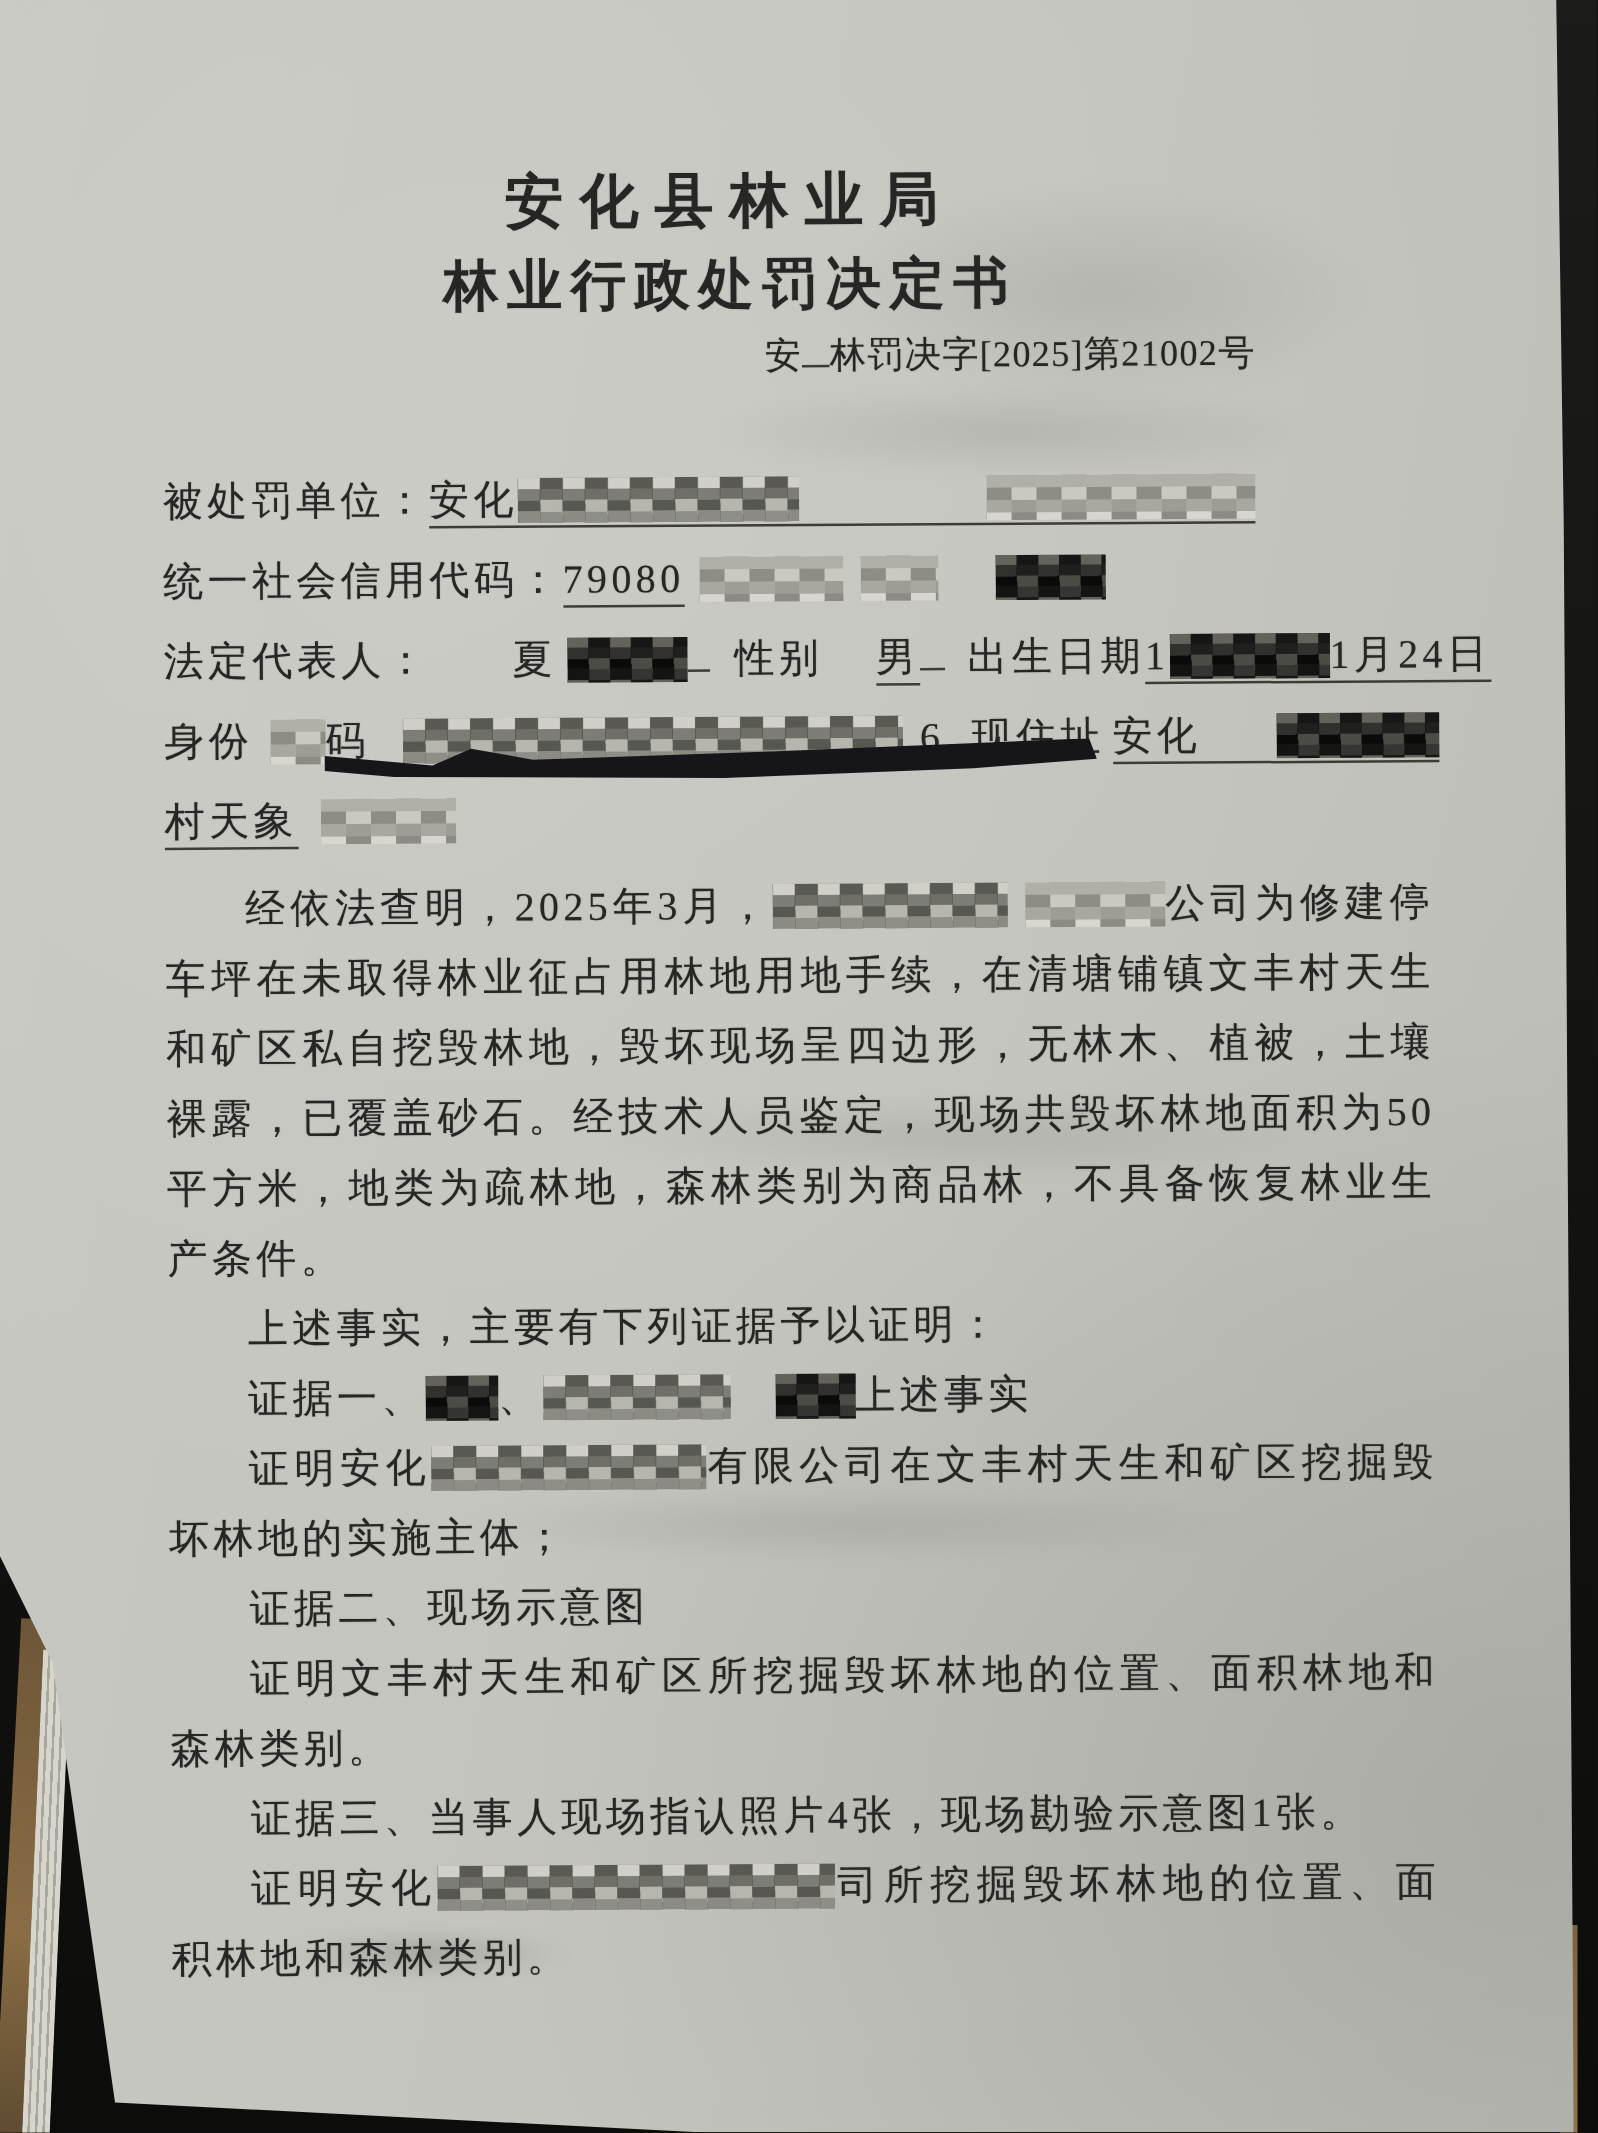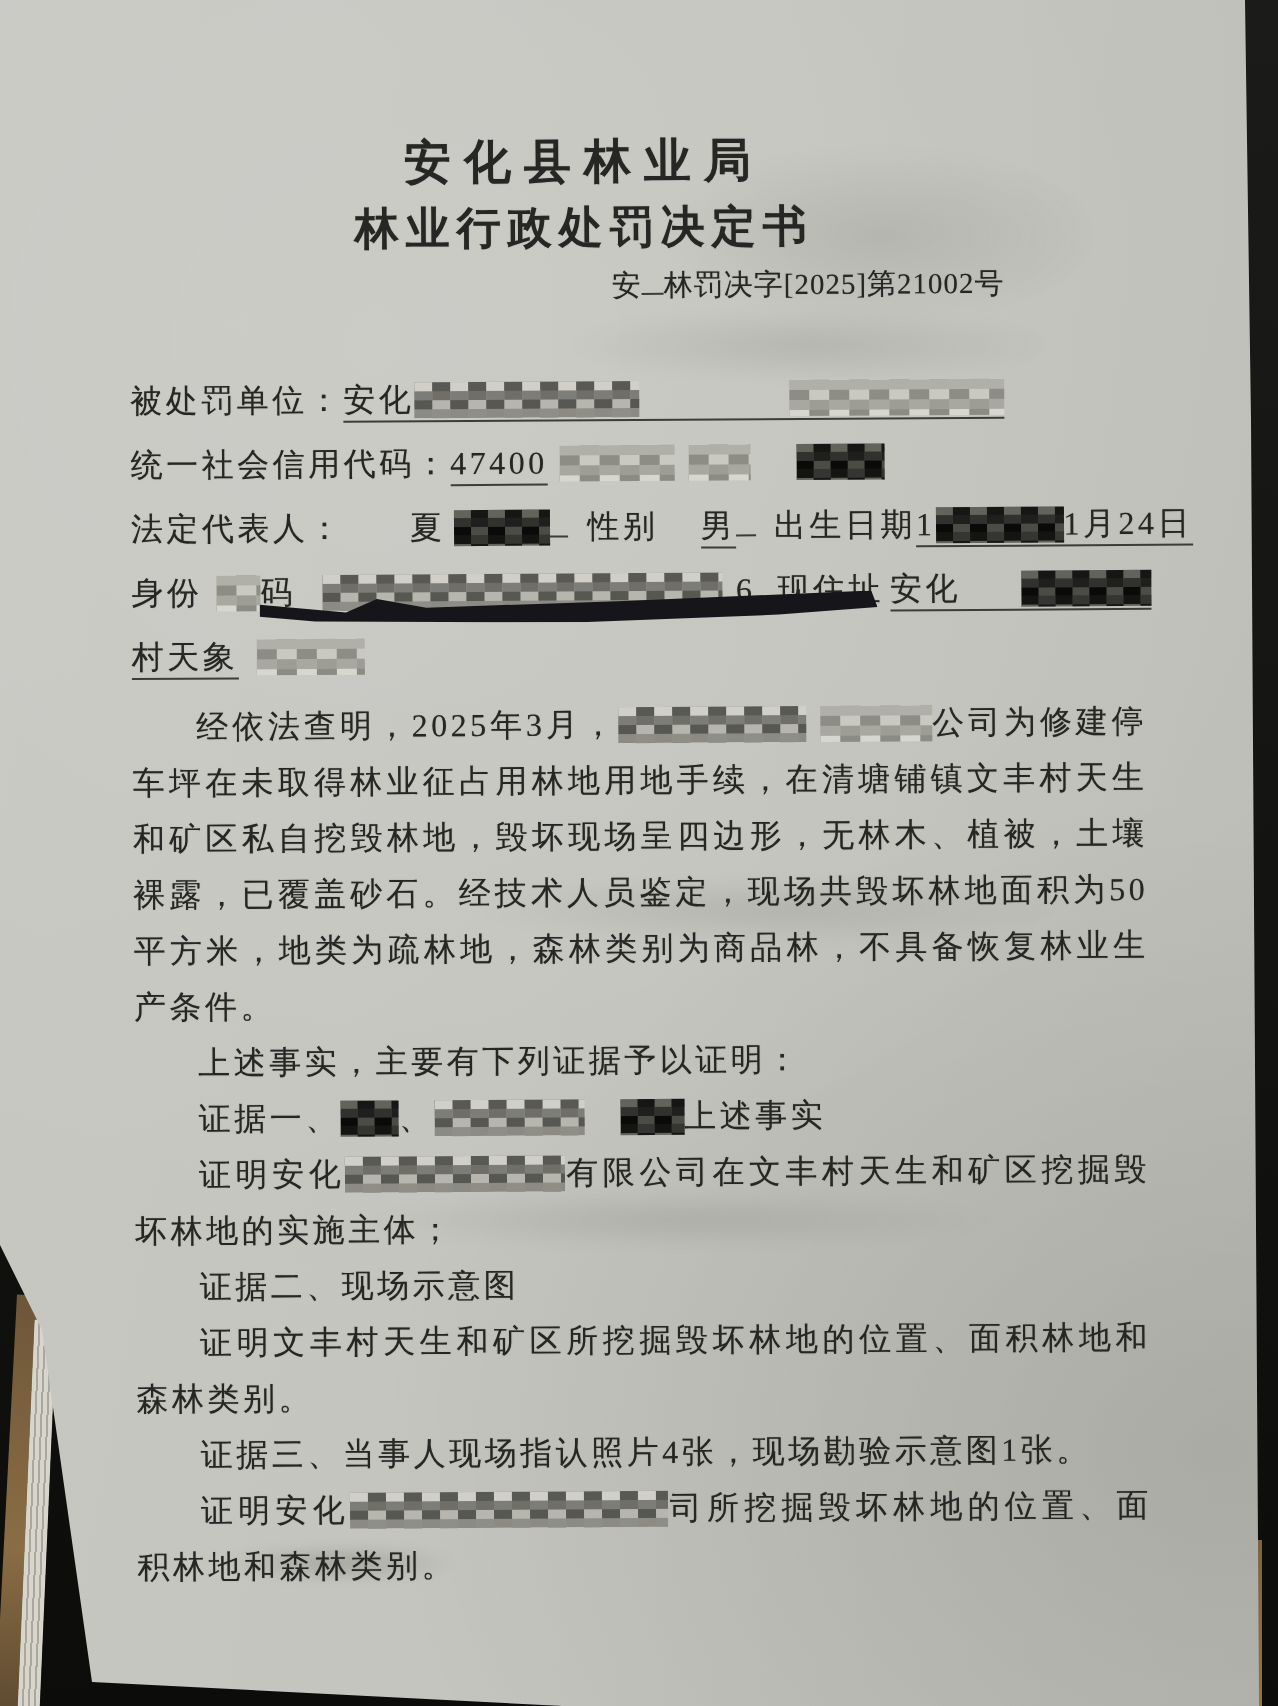--- a/index.html
+++ b/index.html
@@ -94,21 +94,21 @@
       <span>安</span><span class="blank ul" style="width:22px;"></span><span>林罚决字[2025]第21002号</span>
     </div>
 
     <div class="fields">
 
       <div class="fline">
         <span>被处罚单位：</span><span class="ul"><span>安化</span><span class="mx" style="width:225px;"></span><span class="blank" style="width:150px;"></span><span class="mx light" style="width:215px;"></span></span>
       </div>
 
       <div class="fline">
-        <span>统一社会信用代码：</span><span class="ul">47400</span><span class="mx light" style="width:115px;margin-left:12px;"></span><span class="mx light" style="width:62px;margin-left:14px;"></span><span class="mx dark" style="width:88px;margin-left:46px;"></span>
+        <span>统一社会信用代码：</span><span class="ul">79080</span><span class="mx light" style="width:115px;margin-left:12px;"></span><span class="mx light" style="width:62px;margin-left:14px;"></span><span class="mx dark" style="width:88px;margin-left:46px;"></span>
       </div>
 
       <div class="fline">
         <span>法定代表人：</span><span style="margin-left:66px;">夏</span><span class="mx dark" style="width:96px;margin-left:8px;"></span><span class="blank ul" style="width:18px;"></span><span style="margin-left:20px;">性别</span><span class="ul" style="margin-left:42px;">男</span><span class="blank ul" style="width:20px;"></span><span style="margin-left:18px;">出生日期</span><span class="ul"><span>1</span><span class="mx dark" style="width:128px;"></span><span>1月24日</span></span>
       </div>
 
       <div class="fline rel">
         <span>身份</span><span class="mx light" style="width:44px;margin-left:14px;"></span><span>码</span><span class="mx" style="width:400px;margin-left:26px;"></span><span class="ul" style="margin-left:14px;">6</span><span style="margin-left:22px;">现住址</span><span class="ul" style="margin-left:6px;"><span>安化</span><span class="blank" style="width:60px;"></span><span class="mx dark" style="width:130px;"></span></span>
         <div class="id-blob"></div>
       </div>

